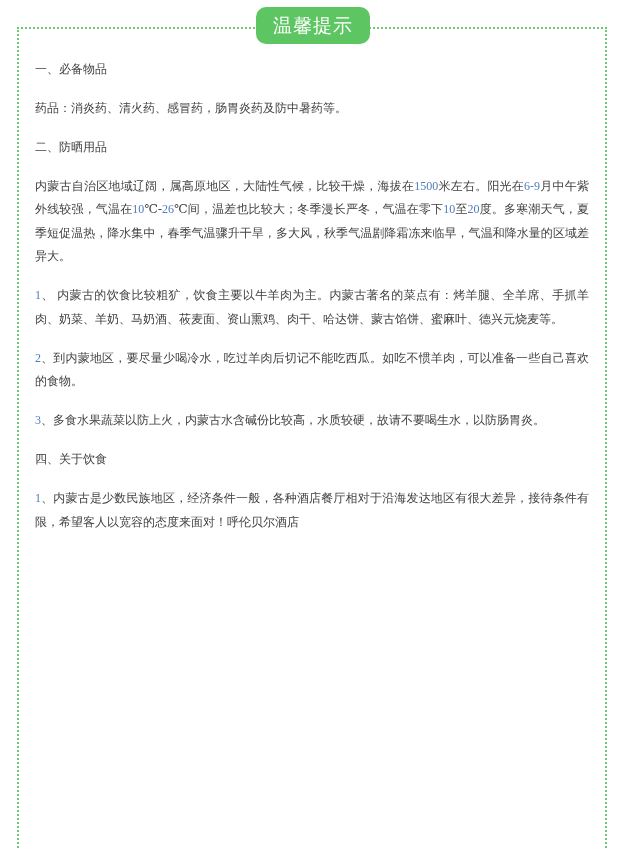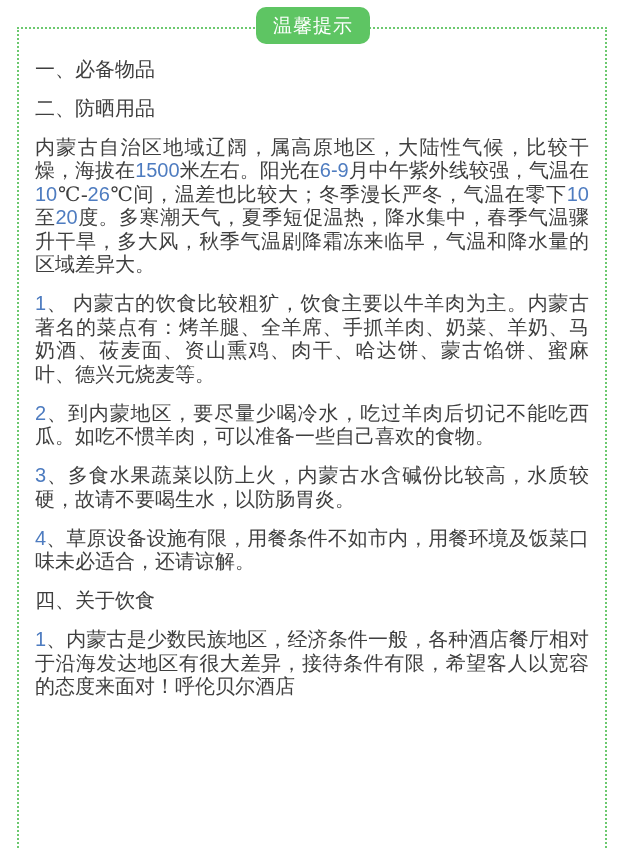--- a/index.html
+++ b/index.html
@@ -46,44 +46,44 @@
     justify-content: center;
   }
   .badge-label {
     color: #ffffff;
     font-size: 19px;
     letter-spacing: 1px;
     line-height: 1;
   }
   .content p {
     margin: 15.5px 0;
-    font-size: 20px;
+    font-size: 12px;
     line-height: 23.5px;
     color: var(--text-color, #3f3f3f);
     text-align: justify;
     word-break: break-all;
   }
   .content .num {
     color: var(--number-blue, #4e7cc0);
-    font-family: Liberation Sans, sans-serif;
+    font-family: Liberation Serif, serif;
   }
 </style>
 </head>
 <body>
 
 <div class="page">
   <div class="badge">
     <span class="badge-label">温馨提示</span>
   </div>
   <div class="panel">
     <div class="content">
         <p><span>一、必备物品</span></p>
+        <p><span>药品：消炎药、清火药、感冒药，肠胃炎药及防中暑药等。</span></p>
         <p><span>二、防晒用品</span></p>
         <p><span>内蒙古自治区地域辽阔，属高原地区，大陆性气候，比较干燥，海拔在</span><span class="num">1500</span><span>米左右。阳光在</span><span class="num">6-9</span><span>月中午紫外线较强，气温在</span><span class="num">10</span><span>℃-</span><span class="num">26</span><span>℃间，温差也比较大；冬季漫长严冬，气温在零下</span><span class="num">10</span><span>至</span><span class="num">20</span><span>度。多寒潮天气，夏季短促温热，降水集中，春季气温骤升干旱，多大风，秋季气温剧降霜冻来临早，气温和降水量的区域差异大。</span></p>
         <p><span class="num">1</span><span>、 内蒙古的饮食比较粗犷，饮食主要以牛羊肉为主。内蒙古著名的菜点有：烤羊腿、全羊席、手抓羊肉、奶菜、羊奶、马奶酒、莜麦面、资山熏鸡、肉干、哈达饼、蒙古馅饼、蜜麻叶、德兴元烧麦等。</span></p>
         <p><span class="num">2</span><span>、到内蒙地区，要尽量少喝冷水，吃过羊肉后切记不能吃西瓜。如吃不惯羊肉，可以准备一些自己喜欢的食物。</span></p>
         <p><span class="num">3</span><span>、多食水果蔬菜以防上火，内蒙古水含碱份比较高，水质较硬，故请不要喝生水，以防肠胃炎。</span></p>
-        <p><span class="num">4</span><span>、草原设备设施有限，用餐条件不如市内，用餐环境及饭菜口味未必适合，还请谅解。</span></p>
         <p><span>四、关于饮食</span></p>
         <p><span class="num">1</span><span>、内蒙古是少数民族地区，经济条件一般，各种酒店餐厅相对于沿海发达地区有很大差异，接待条件有限，希望客人以宽容的态度来面对！呼伦贝尔酒店</span></p>
       </div>
   </div>
 </div>
 
 </body></html>

